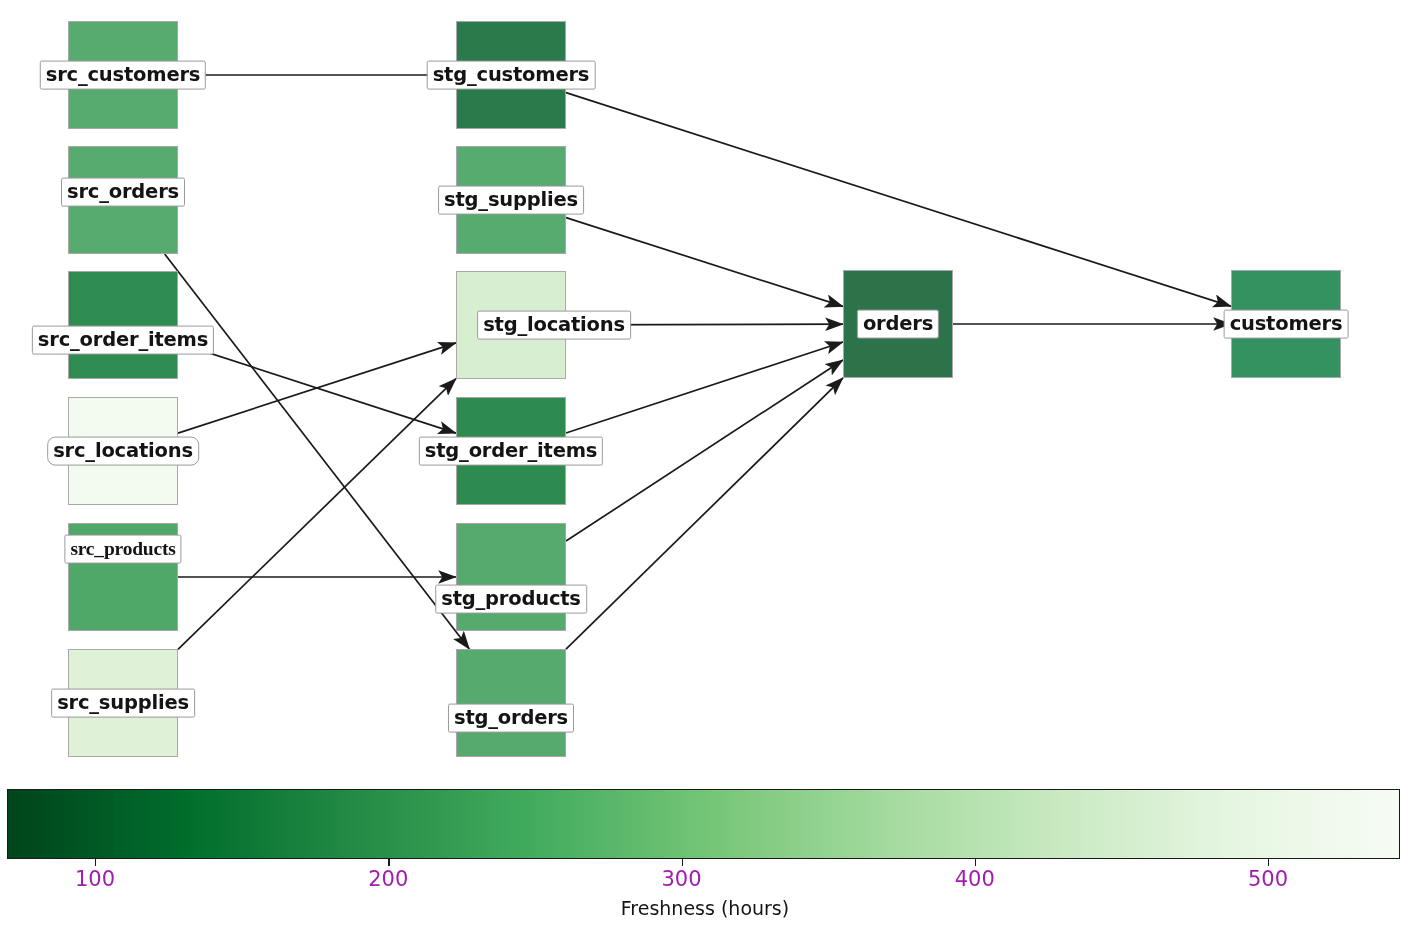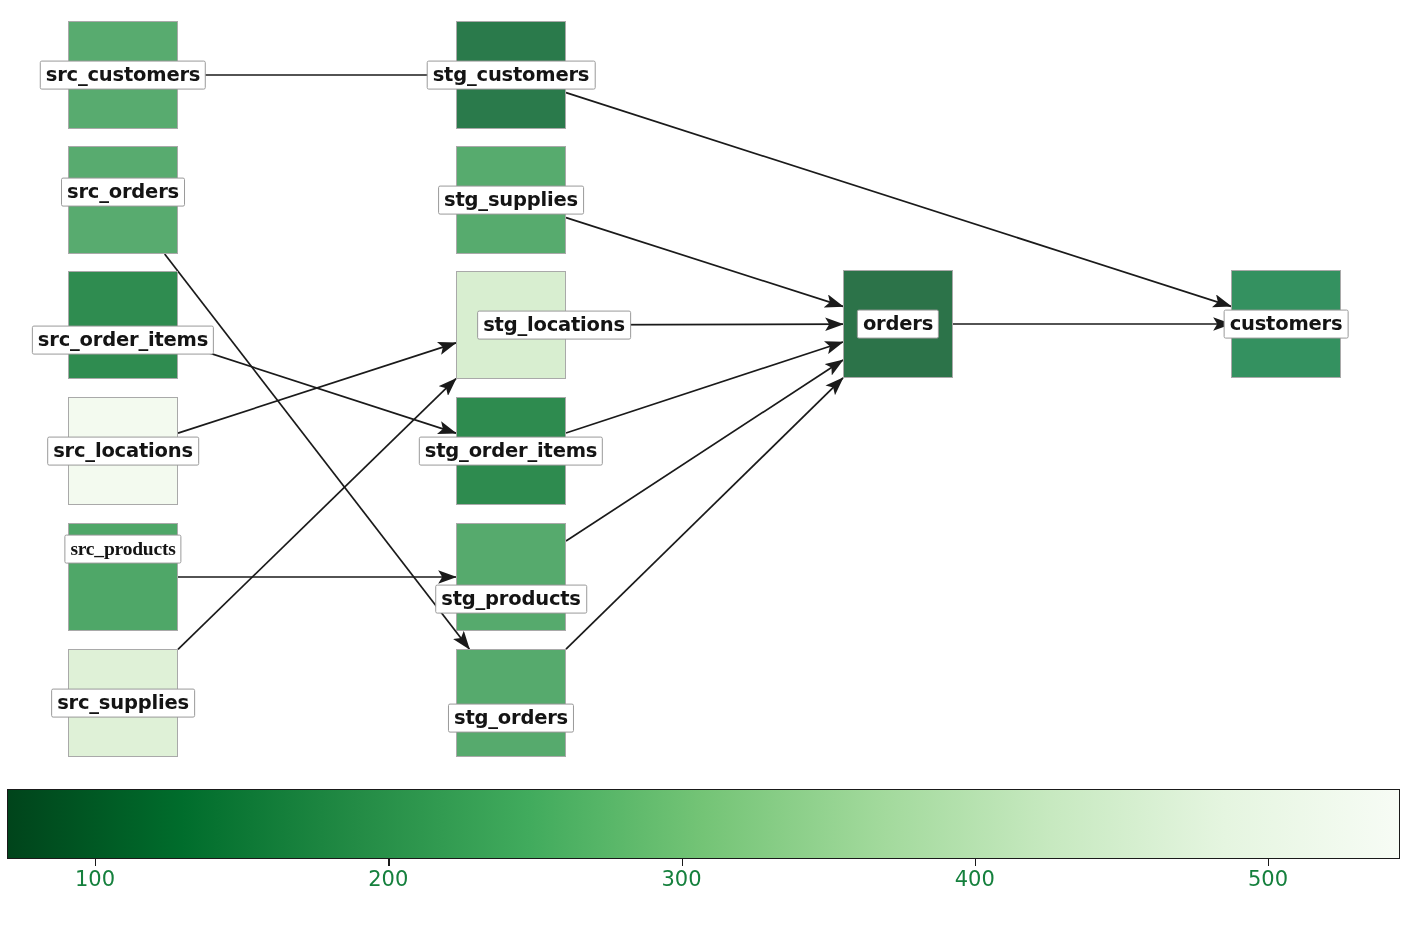--- a/index.html
+++ b/index.html
@@ -75,21 +75,21 @@
     height: 7px;
     background: #1a1a1a;
     top: 859px;
   }
   .cb-ticklabel {
     position: absolute;
     top: 867px;
     transform: translateX(-50%);
     font-family: "DejaVu Sans", sans-serif;
     font-size: 21px;
-    color: #15803d;
+    color: #a21caf;
     white-space: nowrap;
   }
   #colorbar-title {
     position: absolute;
     top: 897px;
     left: 0;
     width: 1410px;
     text-align: center;
     font-family: "DejaVu Sans", sans-serif;
     font-size: 19px;
@@ -125,21 +125,21 @@
         </g>
     </svg>
     <div id="node-group">
         <div class="node-box" style="left: 68px; top: 21px; width: 110px; height: 108px; background: rgb(88, 171, 111);"></div>
         <div class="node-label" style="left: 123px; top: 75px;">src_customers</div>
         <div class="node-box" style="left: 68px; top: 146px; width: 110px; height: 108px; background: rgb(88, 171, 111);"></div>
         <div class="node-label" style="left: 123px; top: 192px;">src_orders</div>
         <div class="node-box" style="left: 68px; top: 271px; width: 110px; height: 108px; background: rgb(47, 140, 80);"></div>
         <div class="node-label" style="left: 123px; top: 340px;">src_order_items</div>
         <div class="node-box" style="left: 68px; top: 397px; width: 110px; height: 108px; background: rgb(243, 250, 239);"></div>
-        <div class="node-label" style="left: 123px; top: 451px;">src_locations</div>
+        <div class="node-label" style="left: 123px; top: 451px; border-radius: 8px;">src_locations</div>
         <div class="node-box" style="left: 68px; top: 523px; width: 110px; height: 108px; background: rgb(79, 167, 104);"></div>
         <div class="node-label" style="left: 123px; top: 549px; font-family: Liberation Serif, serif;">src_products</div>
         <div class="node-box" style="left: 68px; top: 649px; width: 110px; height: 108px; background: rgb(223, 241, 215);"></div>
         <div class="node-label" style="left: 123px; top: 703px;">src_supplies</div>
         <div class="node-box" style="left: 456px; top: 21px; width: 110px; height: 108px; background: rgb(42, 122, 75);"></div>
         <div class="node-label" style="left: 511px; top: 75px;">stg_customers</div>
         <div class="node-box" style="left: 456px; top: 146px; width: 110px; height: 108px; background: rgb(87, 171, 110);"></div>
         <div class="node-label" style="left: 511px; top: 200px;">stg_supplies</div>
         <div class="node-box" style="left: 456px; top: 271px; width: 110px; height: 108px; background: rgb(216, 238, 208);"></div>
         <div class="node-label" style="left: 511px; top: 325px; margin-left: 43px;">stg_locations</div>
@@ -164,14 +164,15 @@
       <div class="cb-ticklabel" style="left: 94.9789px;">100</div>
       <div class="cb-tick" style="left: 388.242px;"></div>
       <div class="cb-ticklabel" style="left: 388.242px;">200</div>
       <div class="cb-tick" style="left: 681.505px;"></div>
       <div class="cb-ticklabel" style="left: 681.505px;">300</div>
       <div class="cb-tick" style="left: 974.768px;"></div>
       <div class="cb-ticklabel" style="left: 974.768px;">400</div>
       <div class="cb-tick" style="left: 1268.03px;"></div>
       <div class="cb-ticklabel" style="left: 1268.03px;">500</div>
     </div>
+  <div id="colorbar-title">Freshness (hours)</div>
 
 </div>
 
 </body></html>

